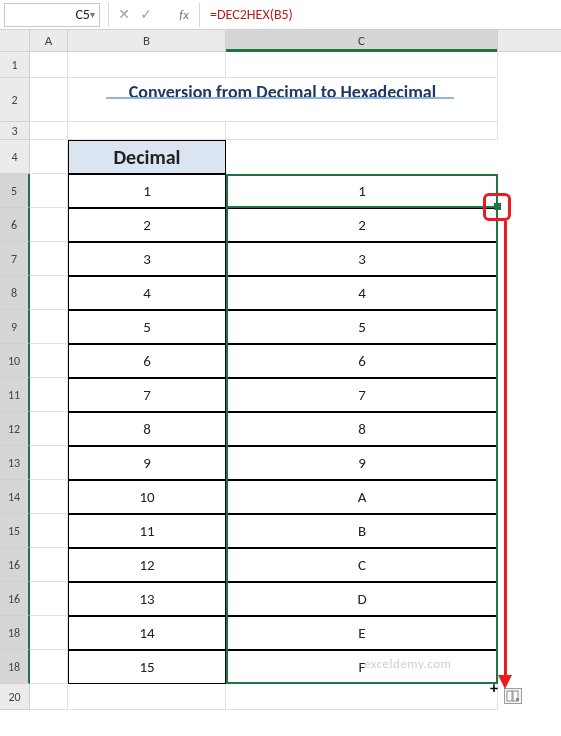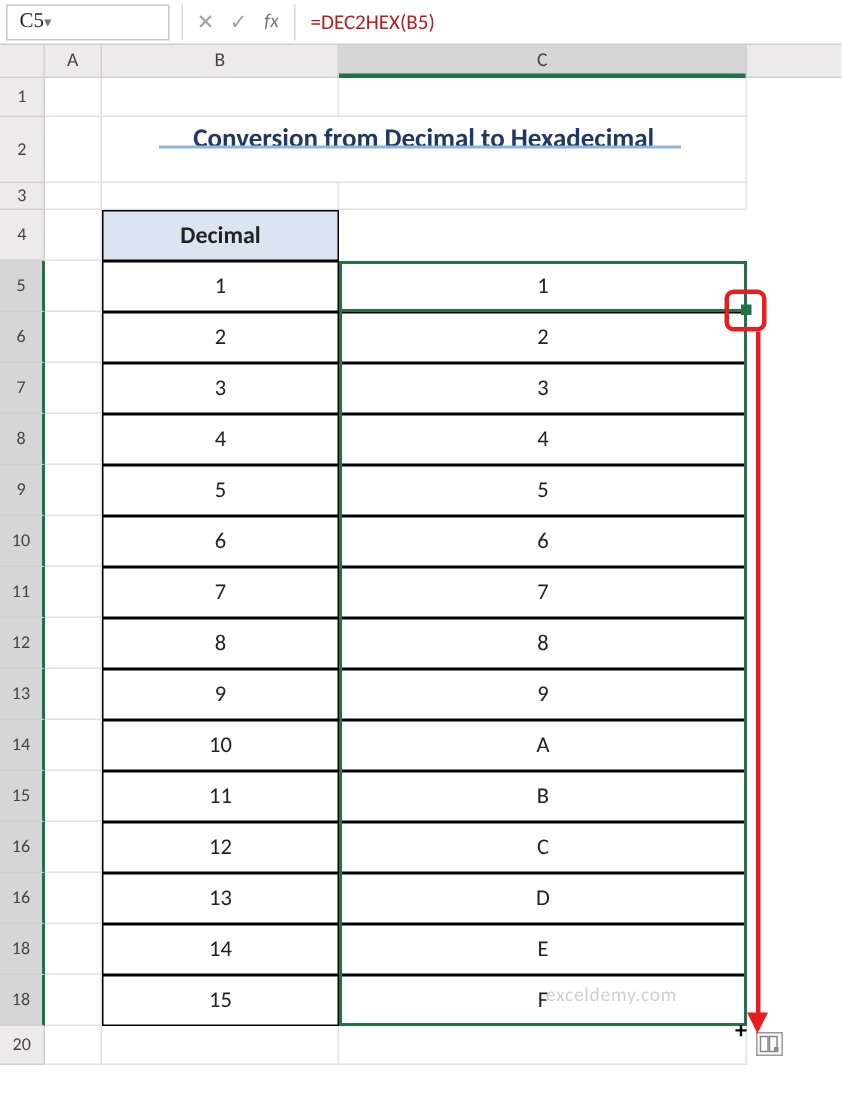--- a/index.html
+++ b/index.html
@@ -15,35 +15,34 @@
 
   
   .fbar {
     display: flex;
     align-items: center;
     height: 30px;
     border-bottom: 1px solid #d0d0d0;
     background: #fff;
   }
   .namebox {
-    width: 109px;
+    width: 96px;
     height: 24px;
     margin: 0 4px;
     border: 1px solid #c8c8c8;
     display: flex;
     align-items: center;
-    justify-content: flex-start;
+    justify-content: flex-end;
     padding: 0 4px 0 8px;
     background: #fff;
-    font-family: Liberation Serif, serif;
   }
   .namebox .dd { color: #777; font-size: 10px; }
   .vsep { width: 1px; height: 24px; background: #d8d8d8; margin: 0 4px; }
   .fbtn { width: 22px; text-align: center; color: #a0a0a0; font-size: 14px; }
-  .fx { font-style: italic; color: #777; font-size: 13px; }
+  .fx { font-style: italic; color: #777; font-size: 13px; margin-left: 16px; }
   .ftext { font-family: Calibri, Arial, sans-serif; flex: 1; padding-left: 6px; font-size: 14px; color: #b91c1c; }
 
   
   .gridwrap { position: relative; }
 
   .colheads {
     display: flex;
     height: 22px;
     border-bottom: 1px solid #d0d0d0;
     background: #eceaea;
@@ -92,21 +91,21 @@
     width: 348px;
     border-bottom: 2px solid #8fb3e2;
   }
 
   .thcell {
     background: #dbe5f1;
     border: 1px solid #000;
     text-align: center;
     font-weight: bold;
     font-family: Calibri, Arial, sans-serif;
-    font-size: 16px;
+    font-size: 20px;
     display: flex; align-items: center; justify-content: center;
   }
   .dcell {
     border: 1px solid #000;
     text-align: center;
     font-family: Calibri, Arial, sans-serif;
     font-size: 15px;
     display: flex; align-items: center; justify-content: center;
     background: #fff;
   }

